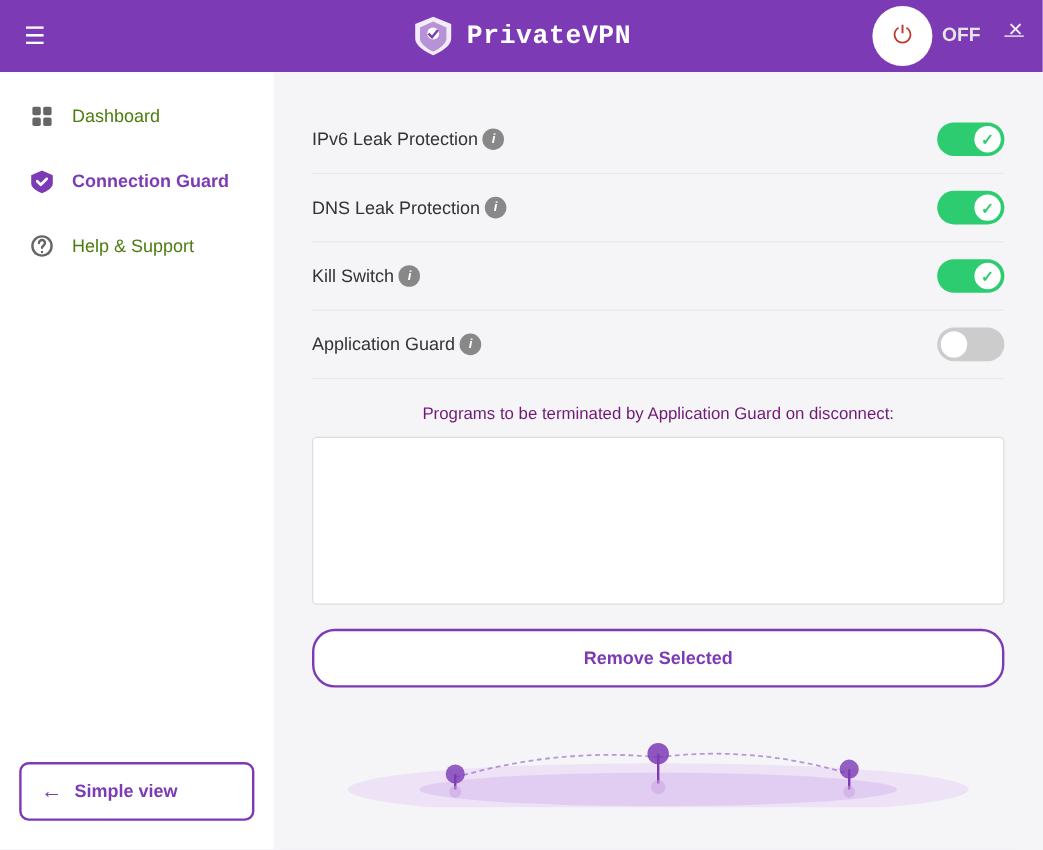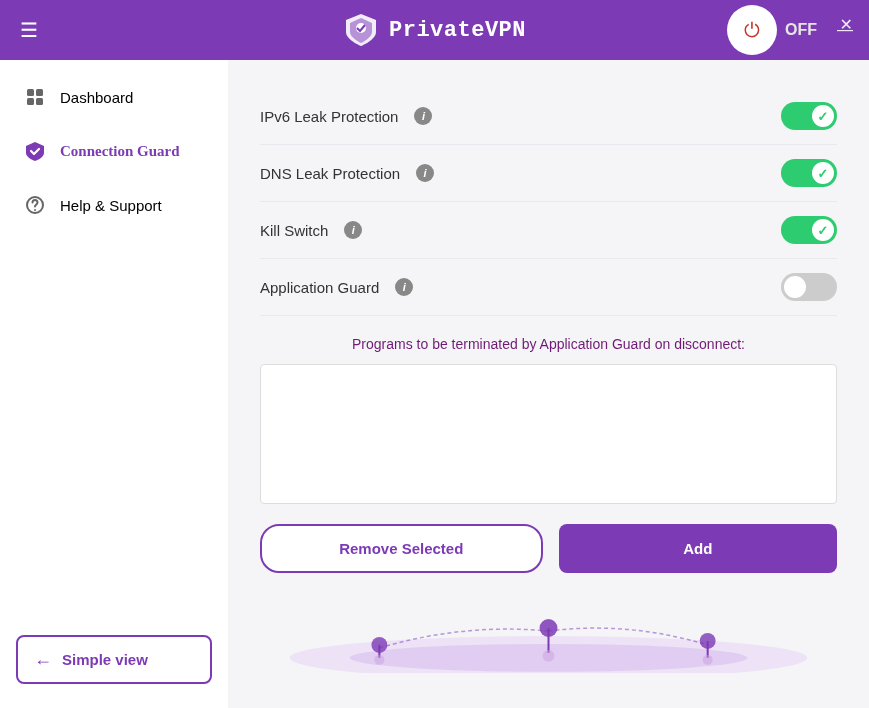--- a/index.html
+++ b/index.html
@@ -104,28 +104,27 @@
       flex-shrink: 0;
       position: relative;
     }
 
     .nav-item {
       display: flex;
       align-items: center;
       gap: 14px;
       padding: 16px 24px;
       cursor: pointer;
-      color: #000000;
+      color: #4d7c0f;
       font-size: 15px;
       font-weight: 500;
     }
 
     .nav-item.active {
       color: #7c3ab5;
-      font-family: Liberation Serif, serif;
     }
 
     .nav-icon {
       width: 22px;
       height: 22px;
       display: flex;
       align-items: center;
       justify-content: center;
       font-size: 16px;
     }
@@ -170,21 +169,21 @@
 
     .toggle-row:last-of-type {
       border-bottom: none;
     }
 
     .toggle-label {
       font-size: 15px;
       color: #333;
       display: flex;
       align-items: flex-end;
-      gap: 16px;
+      gap: 4px;
     }
 
     .info-icon {
       width: 18px;
       height: 18px;
       border-radius: 50%;
       background: #888;
       color: white;
       font-size: 11px;
       display: inline-flex;
@@ -421,21 +420,20 @@
         <div class="toggle-thumb"></div>
       </div>
     </div>
 
     <div class="programs-label">Programs to be terminated by Application Guard on disconnect:</div>
 
     <div class="programs-list"></div>
 
     <div class="button-row">
       <button class="btn-remove">Remove Selected</button>
-      <button class="btn-add">Add</button>
     </div>
 
     <div class="illustration">
       <svg class="illus-svg" viewBox="0 0 580 80" fill="none" xmlns="http://www.w3.org/2000/svg">
 
         <ellipse cx="290" cy="65" rx="260" ry="22" fill="#e8d5f5" opacity="0.6"></ellipse>
         <ellipse cx="290" cy="65" rx="200" ry="14" fill="#dbc4f0" opacity="0.7"></ellipse>
 
         <circle cx="120" cy="52" r="8" fill="#7c3ab5" opacity="0.8"></circle>
         <line x1="120" y1="52" x2="120" y2="65" stroke="#7c3ab5" stroke-width="2"></line>

